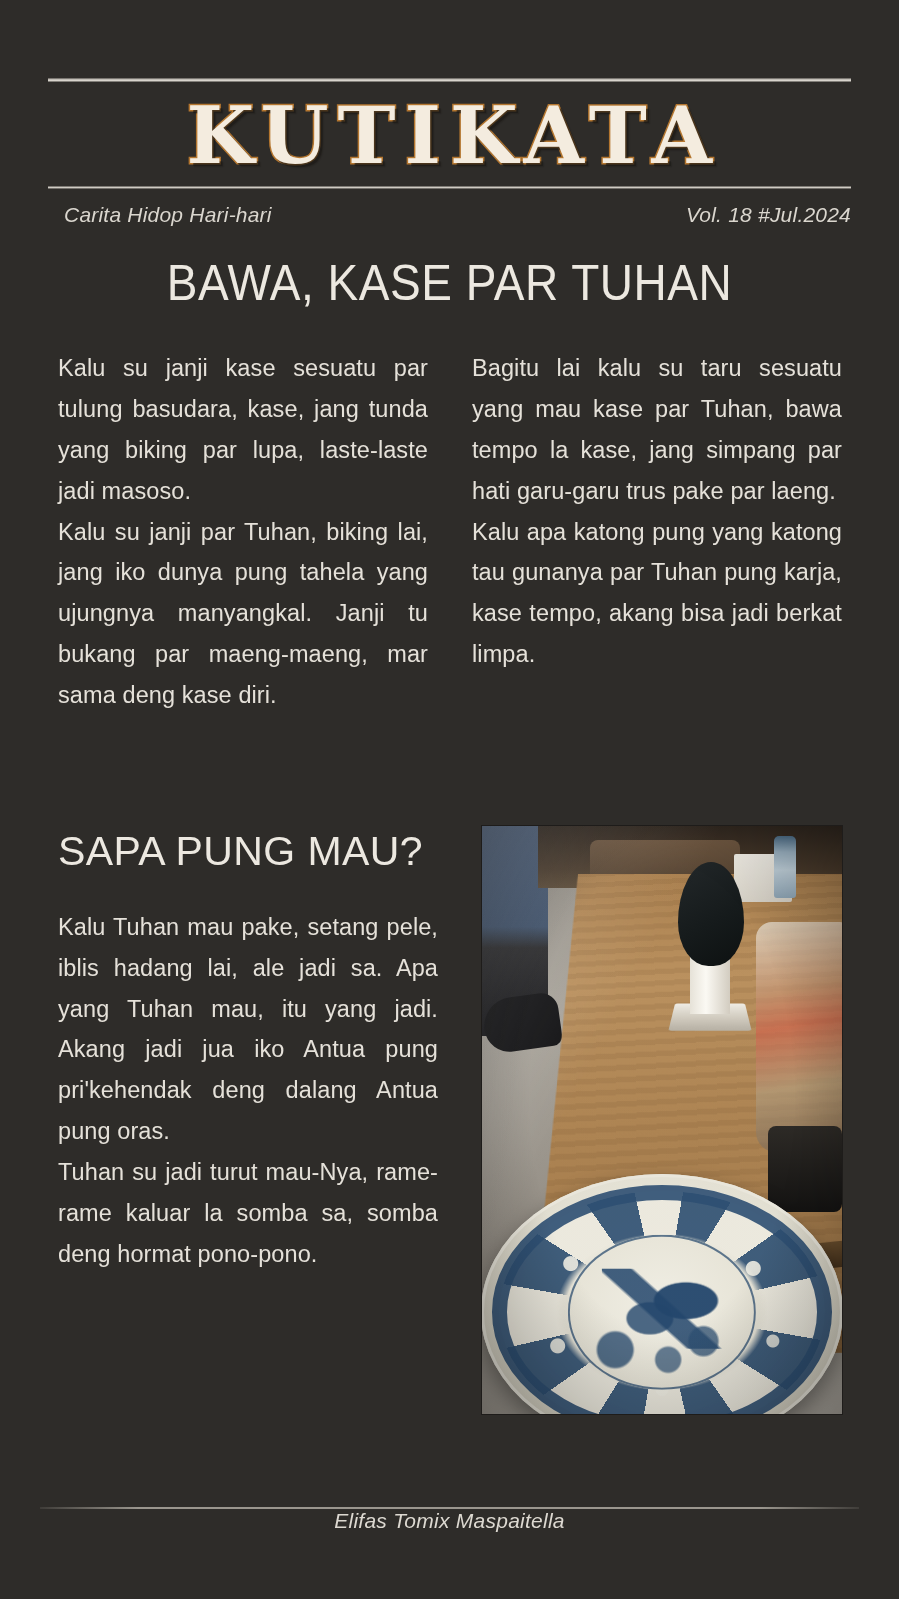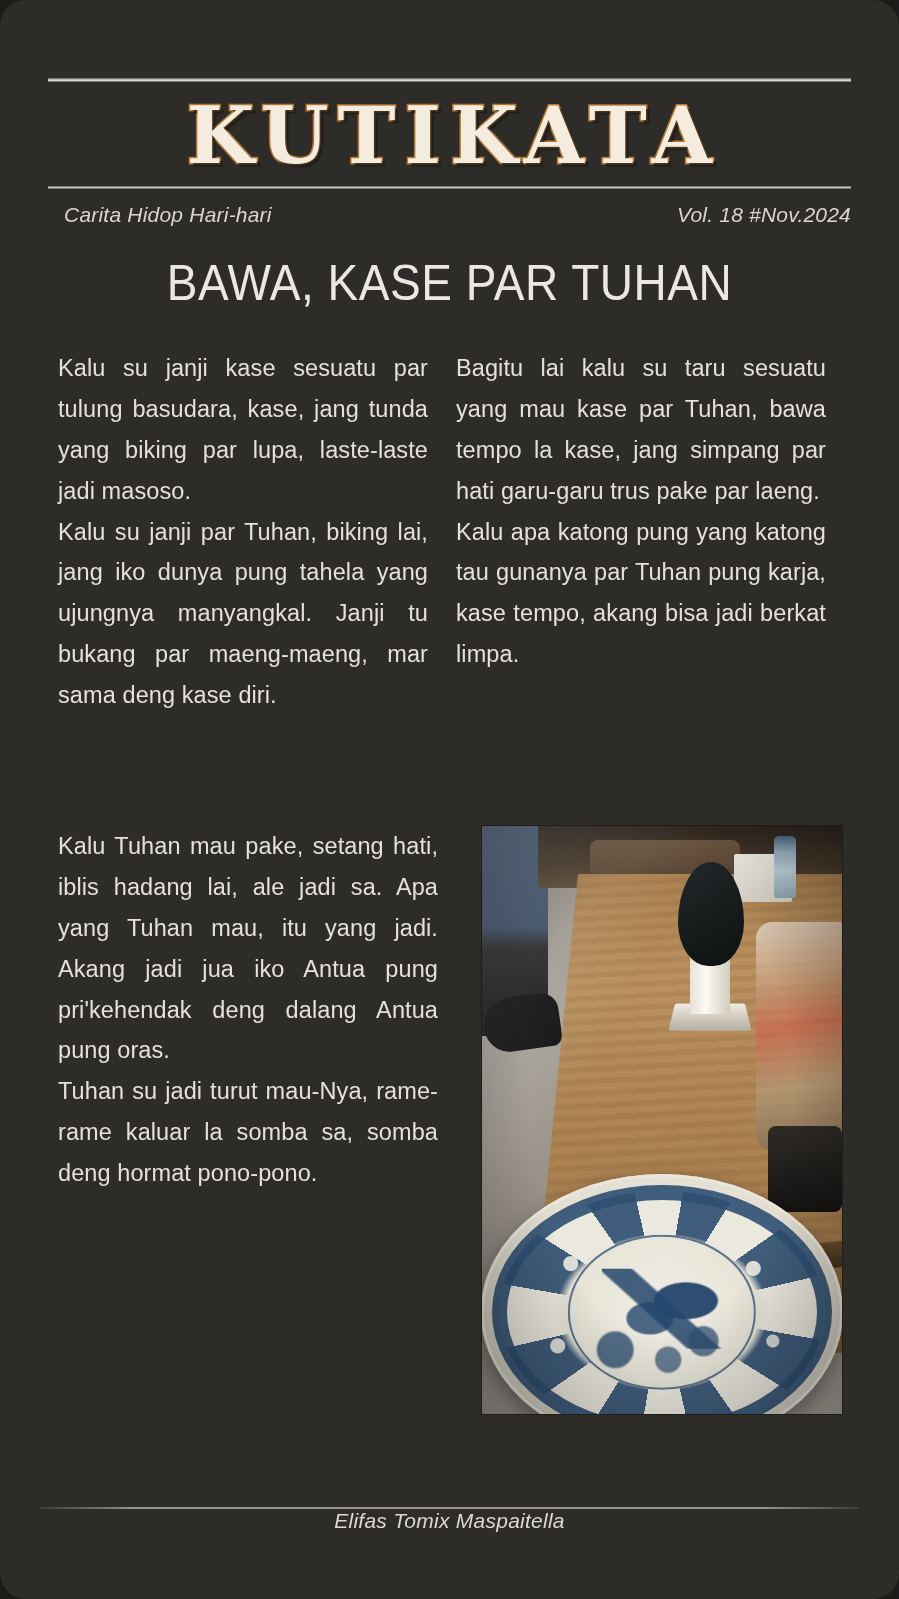--- a/index.html
+++ b/index.html
@@ -9,21 +9,20 @@
   }
   .page {
     position: relative;
     width: 899px;
     height: 1599px;
     margin: 0 auto;
     background: #2e2c29;
     overflow: hidden;
     font-family: "Liberation Sans", sans-serif;
     color: #e8e4dc;
-    border-radius: 26px;
   }
 
   
   .masthead {
     position: absolute;
     left: 48px;
     top: 78px;
     width: 803px;
   }
   .rule-top {
@@ -82,21 +81,21 @@
     transform-origin: center top;
   }
 
   
   .cols-top {
     position: absolute;
     left: 58px;
     top: 348px;
     width: 784px;
     display: flex;
-    gap: 28px;
+    gap: 44px;
   }
   .col { width: 370px; }
   .body-p {
     font-size: 23.5px;
     line-height: 1.74;
     text-align: justify;
     text-justify: inter-word;
     color: #e5e1d9;
     margin: 0;
     letter-spacing: 0.004em;
@@ -306,40 +305,41 @@
 <body>
 
 <div class="page">
 
   <div class="masthead">
     <div class="rule-top"></div>
     <div class="masthead-title">KUTIKATA</div>
     <div class="rule-bottom"></div>
     <div class="subhead">
       <span>Carita Hidop Hari-hari</span>
-      <span>Vol. 18 #Nov.2024</span>
+      <span>Vol. 18 #Jul.2024</span>
     </div>
   </div>
 
   <div class="headline">BAWA, KASE PAR TUHAN</div>
 
   <div class="cols-top">
     <div class="col">
       <p class="body-p">Kalu su janji kase sesuatu par tulung basudara, kase, jang tunda yang biking par lupa, laste-laste jadi masoso.</p>
       <p class="body-p">Kalu su janji par Tuhan, biking lai, jang iko dunya pung tahela yang ujungnya manyangkal. Janji tu bukang par maeng-maeng, mar sama deng kase diri.</p>
     </div>
     <div class="col">
       <p class="body-p">Bagitu lai kalu su taru sesuatu yang mau kase par Tuhan, bawa tempo la kase, jang simpang par hati garu-garu trus pake par laeng.</p>
       <p class="body-p">Kalu apa katong pung yang katong tau gunanya par Tuhan pung karja, kase tempo, akang bisa jadi berkat limpa.</p>
     </div>
   </div>
 
   <div class="lower">
     <div class="lower-left">
-      <p class="body-p">Kalu Tuhan mau pake, setang hati, iblis hadang lai, ale jadi sa. Apa yang Tuhan mau, itu yang jadi. Akang jadi jua iko Antua pung pri'kehendak deng dalang Antua pung oras.</p>
+      <h2 class="section-title">SAPA PUNG MAU?</h2>
+      <p class="body-p">Kalu Tuhan mau pake, setang pele, iblis hadang lai, ale jadi sa. Apa yang Tuhan mau, itu yang jadi. Akang jadi jua iko Antua pung pri'kehendak deng dalang Antua pung oras.</p>
       <p class="body-p">Tuhan su jadi turut mau-Nya, rame-rame kaluar la somba sa, somba deng hormat pono-pono.</p>
     </div>
 
     <div class="lower-right">
       <div class="photo">
         <div class="ph-floor"></div>
         <div class="ph-legs"></div>
         <div class="ph-shoe"></div>
         <div class="ph-backwall"></div>
         <div class="ph-backsofa"></div>

